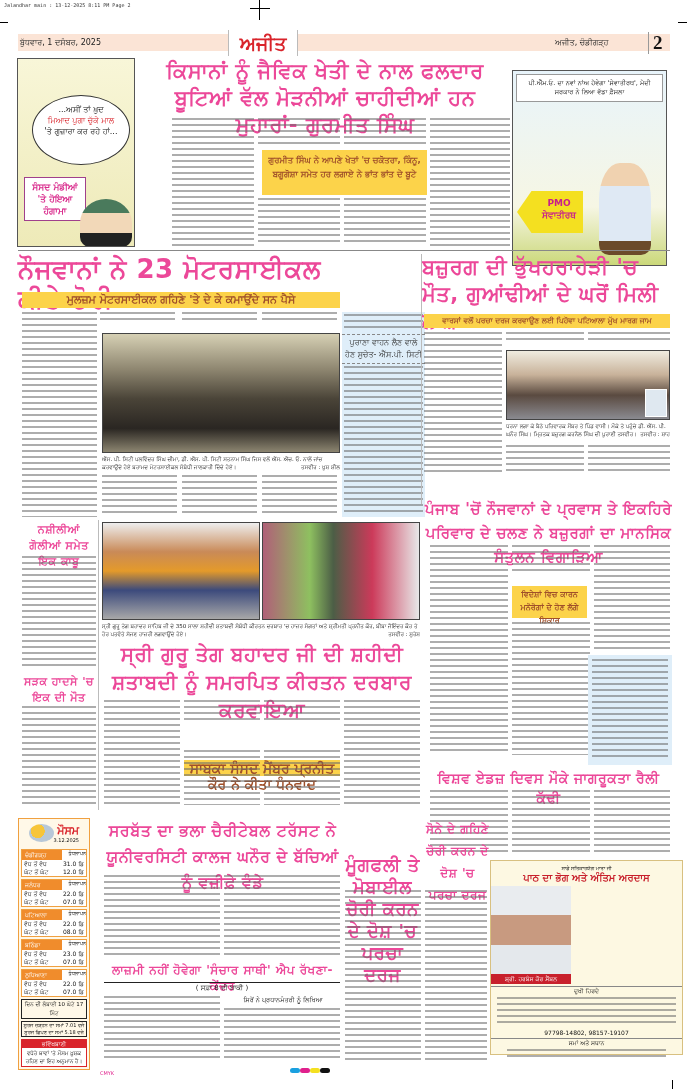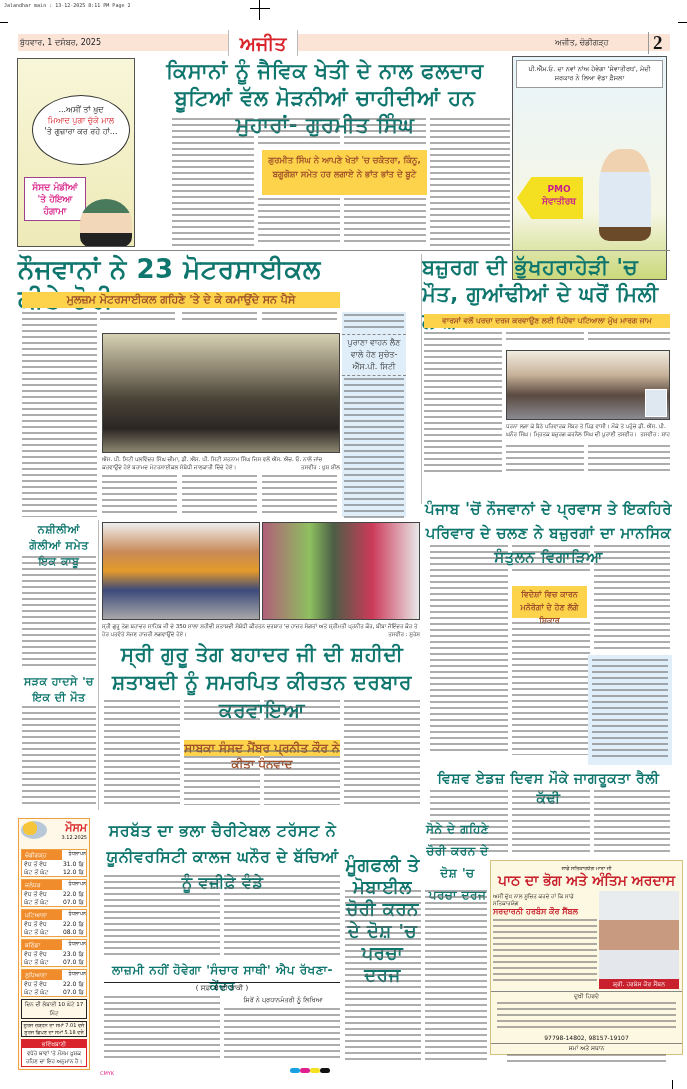--- a/index.html
+++ b/index.html
@@ -11,46 +11,46 @@
   .regmark:before{content:"";position:absolute;left:0;right:0;top:8px;border-top:1px solid #000}
   .regmark:after{content:"";position:absolute;top:0;bottom:0;left:9px;border-left:1px solid #000}
   .crop{background:#000}
   .masthead{left:18px;top:34px;width:652px;height:17px;background:#fbe4d6}
   .mh-date{left:20px;top:38px;font-size:8px;color:#222}
   .mh-logo{left:228px;top:30px;width:70px;height:26px;background:#fff;text-align:center;font-size:19px;font-weight:bold;color:#d9242b;line-height:26px;border-left:1px solid #bbb;border-right:1px solid #bbb}
   .mh-right{left:555px;top:38px;font-size:8px;color:#222}
   .mh-page{left:648px;top:32px;font-size:19px;font-weight:bold;font-family:"Liberation Serif",serif;border-left:1px solid #999;padding-left:4px}
   .cartoon{border:1px solid #555;overflow:hidden}
   .cart-l{left:17px;top:58px;width:118px;height:189px;background:linear-gradient(180deg,#f8f6d8 0%,#eeeab8 100%)}
-  .cart-r{left:512px;top:56px;width:155px;height:224px;background:linear-gradient(180deg,#e8f4fb 0%,#f6f6e4 70%,#cbd87a 100%)}
+  .cart-r{left:512px;top:70px;width:155px;height:196px;background:linear-gradient(180deg,#e8f4fb 0%,#f6f6e4 70%,#cbd87a 100%)}
   .cap{font-size:6.5px;text-align:center;line-height:9px;padding:4px 3px;background:#fff;margin:3px;border:1px solid #999}
   .bubble{background:#fff;border:1px solid #333;border-radius:50%;text-align:center;font-size:9px;line-height:12px;position:absolute}
   .red{color:#d9242b;font-weight:normal}
   .pinkbox{position:absolute;border:1.5px solid #a0408c;background:#fff;color:#d92a8c;font-weight:bold;font-size:9px;text-align:center;line-height:12px;padding:3px}
   .sign{position:absolute;background:#f4e020;clip-path:polygon(22% 0,100% 0,100% 100%,22% 100%,0 50%);text-align:center;font-size:9px;font-weight:bold;color:#c8208c;line-height:12px;padding:6px 4px 6px 22px}
-  .hl{font-weight:bold;color:#0f766e;text-align:center;letter-spacing:0.5px}
+  .hl{font-weight:bold;color:#ec4899;text-align:center;letter-spacing:0.5px}
   .hl-xl{font-size:26px;line-height:30px}
   .hl-l{font-size:21px;line-height:26px}
   .hl-m{font-size:16px;line-height:20px}
   .hl-s{font-size:12px;line-height:16px}
   .kicker{background:#fcd34a;font-weight:bold;text-align:center}
   .text{background:repeating-linear-gradient(180deg,#6a6a6a 0,#6a6a6a 2px,transparent 2px,transparent 6px);opacity:.55}
   .photo{overflow:hidden;border:1px solid #444}
   .ph-bikes{background:linear-gradient(180deg,#d6d0b4 0%,#8e8670 30%,#4a4438 55%,#2a2622 80%,#8c8570 100%)}
   .ph-crowd1{background:linear-gradient(180deg,#eee 0%,#c98a58 30%,#e49a2a 50%,#3c4a7c 70%,#a8a8a8 100%)}
   .ph-crowd2{background:linear-gradient(90deg,#b06078 0%,#8ec060 30%,#4c5e46 45%,#cc3a5a 70%,#e8e8e8 100%)}
   .ph-funeral{background:linear-gradient(180deg,#f0ece0 0%,#c8b29a 35%,#5a4a40 65%,#8a8a90 100%)}
   .caption{font-size:5.5px;line-height:8px;color:#222}
   .bluebox{background:#dfeef9}
   .weather{left:18px;top:818px;width:72px;background:#fff8e8;border:1px solid #f0a040}
   .w-city{background:#f08c2c;color:#fff;font-size:6px;padding:1px 3px;display:inline-block;width:40px}
   .w-row{font-size:6px;display:flex;justify-content:space-between;padding:0 2px;line-height:8px}
   .w-block{border:1px solid #f0a040;margin:2px;background:#fff}
   .adbox{left:490px;top:860px;width:193px;height:195px;background:#fdf8e2;border:1px solid #d8c080}
-  .ad-title{color:#c8202c;font-weight:bold;font-size:14px;text-align:center}
+  .ad-title{color:#c8202c;font-weight:bold;font-size:10px;text-align:center}
   .rule{border-top:1px solid #888}
   .colrule{border-left:1px solid #bbb}
   .cmyk span{display:inline-block;width:10px;height:5px;border-radius:3px}
 </style>
 </head>
 <body>
 
 <div class="abs slug">Jalandhar main : 13-12-2025 8:11 PM Page 2</div>
 <div class="abs regmark"></div>
 <div class="abs crop" style="left:0;top:22px;width:8px;height:1px"></div>
@@ -100,21 +100,21 @@
 <div class="abs text" style="left:262px;top:312px;width:75px;height:12px"></div>
 <div class="abs photo ph-bikes" style="left:102px;top:333px;width:238px;height:120px"></div>
 <div class="abs caption" style="left:102px;top:455px;width:238px">
   <span>ਐੱਸ. ਪੀ. ਸਿਟੀ ਪਲਵਿੰਦਰ ਸਿੰਘ ਚੀਮਾ, ਡੀ. ਐੱਸ. ਪੀ. ਸਿਟੀ ਸਤਨਾਮ ਸਿੰਘ ਜਿਸ ਵਲੋਂ ਐੱਸ. ਐੱਚ. ਓ. ਨਾਲੋਂ ਜਾਂਚ ਕਰਵਾਉਂਦੇ ਹੋਏ ਬਰਾਮਦ ਮੋਟਰਸਾਈਕਲ ਸੰਬੰਧੀ ਜਾਣਕਾਰੀ ਦਿੰਦੇ ਹੋਏ।</span>
   <span style="float:right">ਤਸਵੀਰ : ਖੁਸ਼ ਸ਼ੀਲ</span>
 </div>
 <div class="abs text" style="left:102px;top:475px;width:75px;height:42px"></div>
 <div class="abs text" style="left:182px;top:475px;width:75px;height:42px"></div>
 <div class="abs text" style="left:262px;top:475px;width:75px;height:42px"></div>
 
-<div class="abs bluebox" style="left:342px;top:312px;width:64px;height:205px">
+<div class="abs bluebox" style="left:342px;top:312px;width:83px;height:205px">
   <div class="text" style="margin:2px;height:18px"></div>
   <div style="font-size:8px;line-height:12px;text-align:center;color:#333;padding:2px;border-top:1px dashed #888;border-bottom:1px dashed #888">ਪੁਰਾਣਾ ਵਾਹਨ ਲੈਣ ਵਾਲੇ ਹੋਣ ਸੁਚੇਤ- ਐੱਸ.ਪੀ. ਸਿਟੀ</div>
   <div class="text" style="margin:2px;height:150px"></div>
 </div>
 
 <div class="abs hl hl-l" style="left:422px;top:254px;width:250px;text-align:left;line-height:27px">ਬਜ਼ੁਰਗ ਦੀ ਭੁੱਖਹਰਾਹੇੜੀ 'ਚ ਮੌਤ, ਗੁਆਂਢੀਆਂ ਦੇ ਘਰੋਂ ਮਿਲੀ ਲਾਸ਼</div>
 <div class="abs kicker" style="left:424px;top:314px;width:246px;height:14px;font-size:7.5px;line-height:14px;color:#a0502a">ਵਾਰਸਾਂ ਵਲੋਂ ਪਰਚਾ ਦਰਜ ਕਰਵਾਉਣ ਲਈ ਪਿਹੋਵਾ ਪਟਿਆਲਾ ਮੁੱਖ ਮਾਰਗ ਜਾਮ</div>
 <div class="abs text" style="left:424px;top:332px;width:78px;height:140px"></div>
 <div class="abs text" style="left:506px;top:332px;width:78px;height:12px"></div>
 <div class="abs text" style="left:588px;top:332px;width:82px;height:12px"></div>
@@ -145,34 +145,34 @@
 <div class="abs photo ph-crowd2" style="left:262px;top:522px;width:158px;height:98px"></div>
 <div class="abs caption" style="left:102px;top:622px;width:318px">
   <span>ਸ੍ਰੀ ਗੁਰੂ ਤੇਗ ਬਹਾਦਰ ਸਾਹਿਬ ਜੀ ਦੇ 350 ਸਾਲਾ ਸ਼ਹੀਦੀ ਸ਼ਤਾਬਦੀ ਸੰਬੰਧੀ ਕੀਰਤਨ ਦਰਬਾਰ 'ਚ ਹਾਜ਼ਰ ਸੰਗਤਾਂ ਅਤੇ ਸ਼੍ਰੀਮਤੀ ਪ੍ਰਨੀਤ ਕੌਰ, ਬੀਬਾ ਜੈਇੰਦਰ ਕੌਰ ਤੇ ਹੋਰ ਪਤਵੰਤੇ ਸੱਜਣ ਹਾਜ਼ਰੀ ਲਗਵਾਉਂਦੇ ਹੋਏ।</span>
   <span style="float:right">ਤਸਵੀਰ : ਸੁਰੇਸ਼</span>
 </div>
 <div class="abs hl hl-l" style="left:102px;top:640px;width:320px;line-height:28px;font-size:20px">ਸ੍ਰੀ ਗੁਰੂ ਤੇਗ ਬਹਾਦਰ ਜੀ ਦੀ ਸ਼ਹੀਦੀ ਸ਼ਤਾਬਦੀ ਨੂੰ ਸਮਰਪਿਤ ਕੀਰਤਨ ਦਰਬਾਰ ਕਰਵਾਇਆ</div>
 <div class="abs text" style="left:104px;top:700px;width:76px;height:105px"></div>
 <div class="abs text" style="left:184px;top:700px;width:76px;height:22px"></div>
 <div class="abs text" style="left:264px;top:700px;width:76px;height:22px"></div>
 <div class="abs text" style="left:344px;top:700px;width:76px;height:105px"></div>
-<div class="abs kicker" style="left:184px;top:740px;width:156px;height:16px;font-size:12px;line-height:16px;color:#a0502a">ਸਾਬਕਾ ਸੰਸਦ ਮੈਂਬਰ ਪ੍ਰਨੀਤ ਕੌਰ ਨੇ ਕੀਤਾ ਧੰਨਵਾਦ</div>
+<div class="abs kicker" style="left:184px;top:760px;width:156px;height:16px;font-size:14px;line-height:16px;color:#a0502a">ਸਾਬਕਾ ਸੰਸਦ ਮੈਂਬਰ ਪ੍ਰਨੀਤ ਕੌਰ ਨੇ ਕੀਤਾ ਧੰਨਵਾਦ</div>
 <div class="abs text" style="left:184px;top:750px;width:76px;height:55px"></div>
 <div class="abs text" style="left:264px;top:750px;width:76px;height:55px"></div>
 
 <div class="abs hl hl-s" style="left:20px;top:674px;width:78px;font-size:11px">ਸੜਕ ਹਾਦਸੇ 'ਚ ਇਕ ਦੀ ਮੌਤ</div>
 <div class="abs text" style="left:22px;top:706px;width:74px;height:102px"></div>
 
 <div class="abs hl hl-m" style="left:425px;top:768px;width:247px;font-size:14px">ਵਿਸ਼ਵ ਏਡਜ਼ ਦਿਵਸ ਮੌਕੇ ਜਾਗਰੂਕਤਾ ਰੈਲੀ ਕੱਢੀ</div>
 <div class="abs text" style="left:430px;top:790px;width:78px;height:62px"></div>
 <div class="abs text" style="left:512px;top:790px;width:78px;height:62px"></div>
 <div class="abs text" style="left:594px;top:790px;width:76px;height:62px"></div>
 
 <div class="abs weather">
-  <div style="display:flex;height:28px;padding:2px">
+  <div style="display:flex;align-items:center;height:28px;padding:10px">
     <div style="width:26px;height:18px;border-radius:50%;background:radial-gradient(circle at 35% 40%,#f7c53a 0 35%,#b8c8d8 36%)"></div>
     <div style="flex:1;text-align:right">
       <div style="color:#d9242b;font-weight:bold;font-size:11px">ਮੌਸਮ</div>
       <div style="font-size:5px">3.12.2025</div>
     </div>
   </div>
   <div class="w-block">
     <div style="display:flex;justify-content:space-between">
         <span class="w-city">ਚੰਡੀਗੜ੍ਹ</span>
         <span style="font-size:5px">ਧੁੰਧਲਾਪਨ</span>
@@ -266,25 +266,20 @@
 <div class="abs hl hl-s" style="left:100px;top:962px;width:245px;font-size:12px">ਲਾਜ਼ਮੀ ਨਹੀਂ ਹੋਵੇਗਾ 'ਸੰਚਾਰ ਸਾਥੀ' ਐਪ ਰੱਖਣਾ-ਕੇਂਦਰ</div>
 <div class="abs" style="left:104px;top:982px;width:236px;text-align:center;font-size:7px;border-top:1px solid #222;line-height:10px">( ਸਫ਼ਾ 8 ਦੀ ਬਾਕੀ )</div>
 <div class="abs text" style="left:104px;top:996px;width:116px;height:64px"></div>
 <div class="abs" style="left:226px;top:996px;width:114px;font-size:6.5px;text-align:center">ਸਿਰੋਂ ਨੇ ਪ੍ਰਧਾਨਮੰਤਰੀ ਨੂੰ ਲਿਖਿਆ</div>
 <div class="abs text" style="left:224px;top:1008px;width:116px;height:52px"></div>
 
 <div class="abs adbox">
   <div style="font-size:5px;text-align:center;padding-top:4px">ਸਾਡੇ ਸਤਿਕਾਰਯੋਗ ਮਾਤਾ ਜੀ</div>
   <div class="ad-title">ਪਾਠ ਦਾ ਭੋਗ ਅਤੇ ਅੰਤਿਮ ਅਰਦਾਸ</div>
   <div style="display:flex;margin-top:2px">
-    <div style="width:108px;padding:2px">
-      <div style="font-size:5.5px;line-height:7px">ਅਸੀਂ ਦੁੱਖ ਨਾਲ ਸੂਚਿਤ ਕਰਦੇ ਹਾਂ ਕਿ ਸਾਡੇ ਸਤਿਕਾਰਯੋਗ</div>
-      <div style="color:#c8202c;font-weight:bold;font-size:8px">ਸਰਦਾਰਨੀ ਹਰਬੰਸ ਕੌਰ ਸੈਂਬਲ</div>
-      <div class="text" style="height:64px;margin-top:2px"></div>
-    </div>
     <div style="width:80px;height:98px;background:linear-gradient(180deg,#e9ecef 0 30%,#c89a80 30% 60%,#e4e8ec 60%);position:relative">
       <div style="position:absolute;bottom:0;left:0;right:0;background:#c8202c;color:#fff;font-size:6px;text-align:center;line-height:10px">ਸ਼੍ਰੀ. ਹਰਬੰਸ ਕੌਰ ਸੈਂਬਲ</div>
     </div>
   </div>
   <div style="font-size:6px;text-align:center;border-top:1px solid #888;margin-top:2px">ਦੁਖੀ ਹਿਰਦੇ</div>
   <div class="text" style="margin:2px 6px;height:30px"></div>
   <div style="font-size:6px;text-align:center">97798-14802, 98157-19107</div>
   <div style="font-size:6px;text-align:center;border-top:1px solid #888;margin-top:2px">ਸਮਾਂ ਅਤੇ ਸਥਾਨ</div>
   <div class="text" style="margin:2px 16px;height:10px"></div>
 </div>

